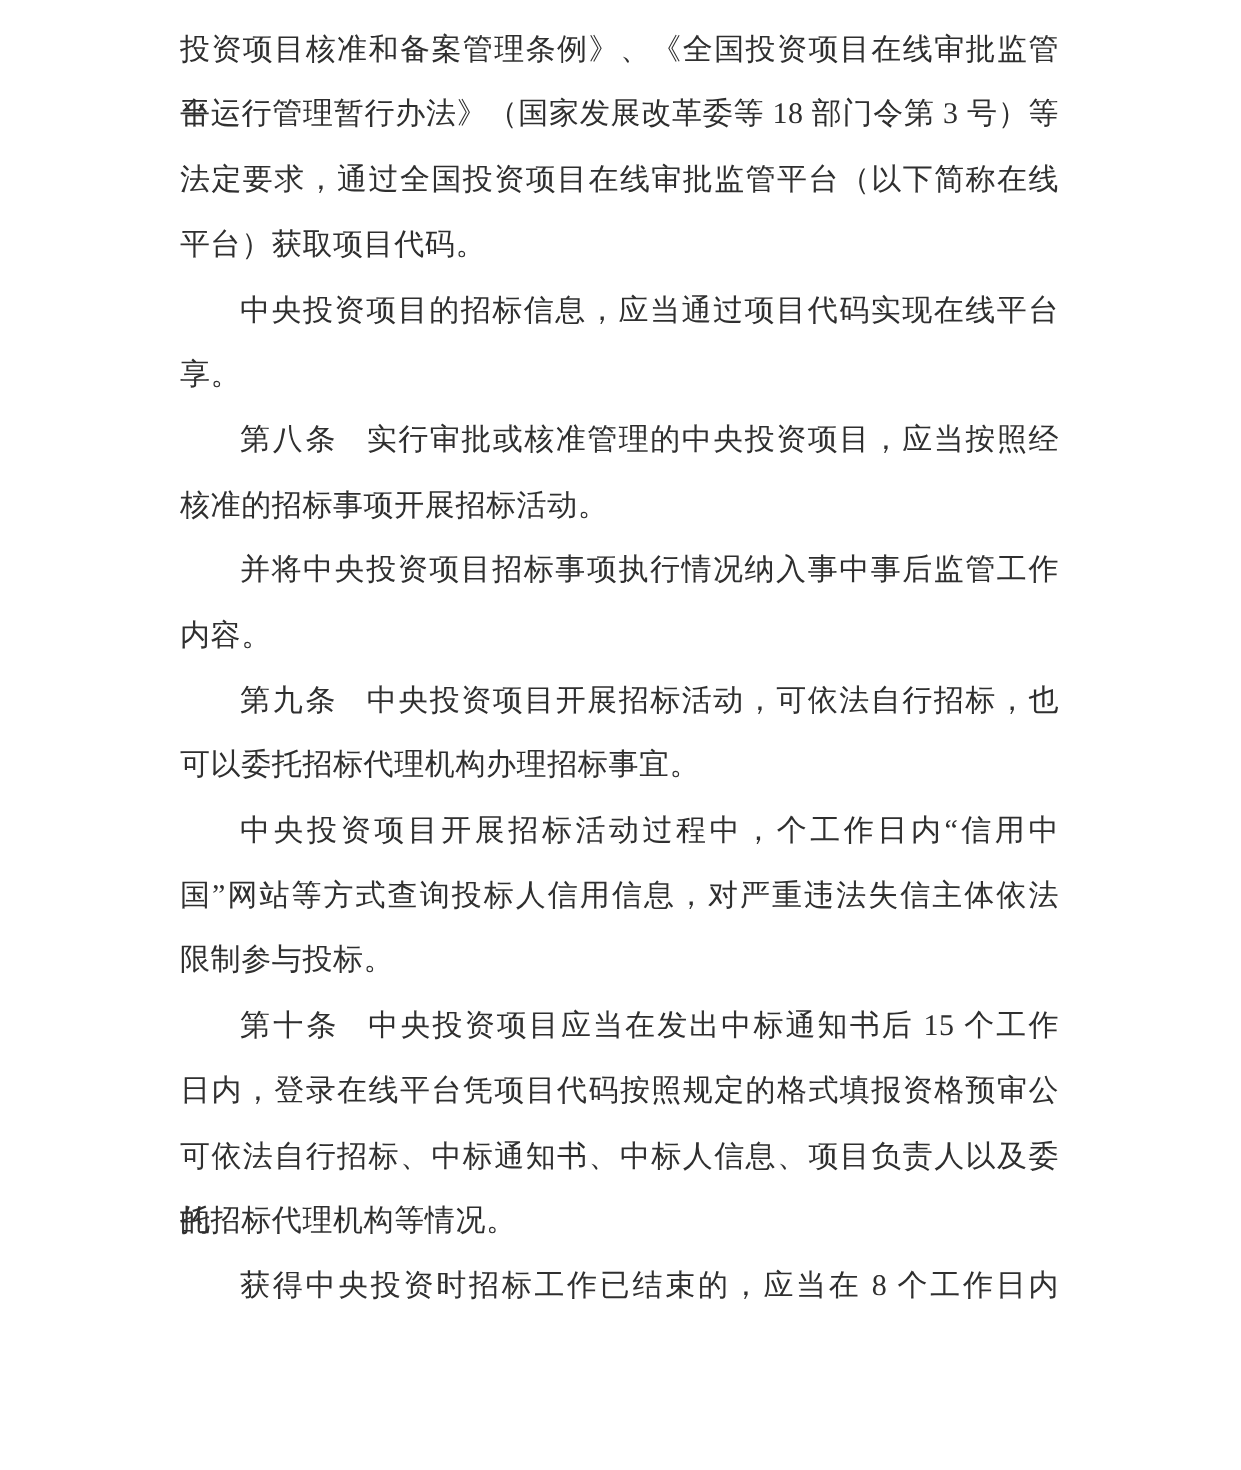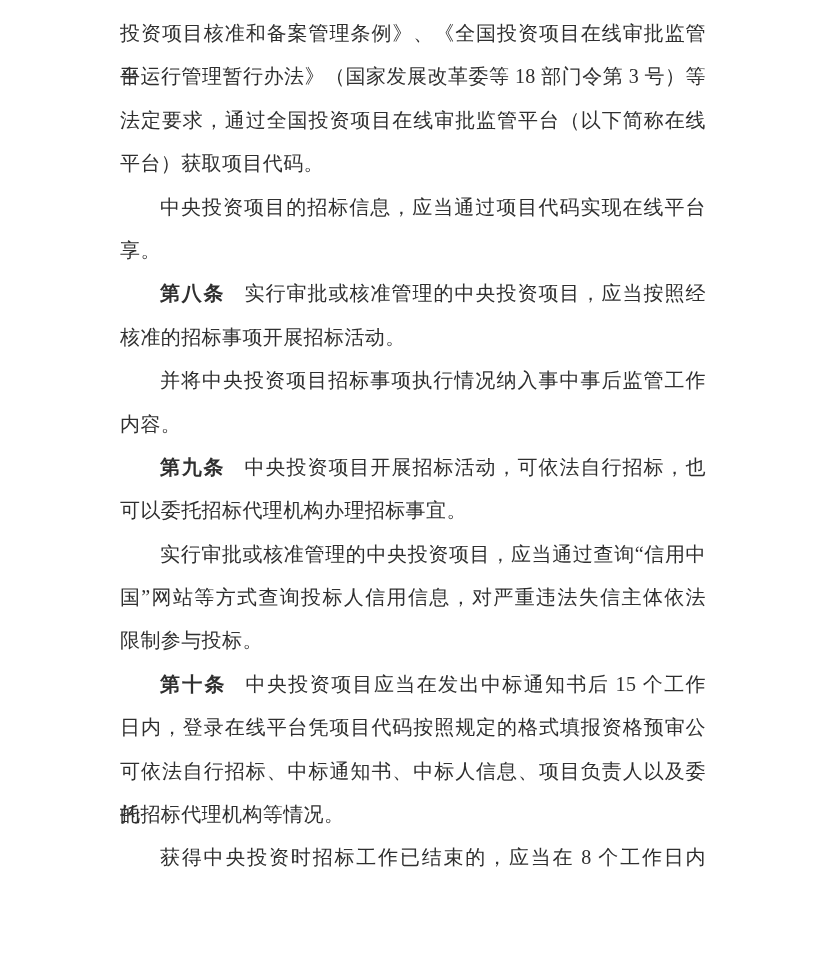--- a/index.html
+++ b/index.html
@@ -34,21 +34,21 @@
   .line.fill {
     white-space: normal;
     text-align: justify;
     text-align-last: justify;
     text-justify: inter-character;
   }
   .line.indent {
     text-indent: 2em;
   }
   .term {
-    font-weight: 700;
+    font-weight: 400;
     font-family: "Liberation Sans", "DejaVu Sans", sans-serif;
     margin-right: 0.95em;
     letter-spacing: 0.06em;
   }
 </style>
 </head>
 <body>
 
 <div class="page">
   <div class="text-block">
@@ -57,21 +57,21 @@
       <div class="line fill">法定要求，通过全国投资项目在线审批监管平台（以下简称在线</div>
       <div class="line">平台）获取项目代码。</div>
       <div class="line fill indent">中央投资项目的招标信息，应当通过项目代码实现在线平台</div>
       <div class="line">享。</div>
       <div class="line fill indent"><span class="term">第八条</span><span>实行审批或核准管理的中央投资项目，应当按照经</span></div>
       <div class="line">核准的招标事项开展招标活动。</div>
       <div class="line fill indent">并将中央投资项目招标事项执行情况纳入事中事后监管工作</div>
       <div class="line">内容。</div>
       <div class="line fill indent"><span class="term">第九条</span><span>中央投资项目开展招标活动，可依法自行招标，也</span></div>
       <div class="line">可以委托招标代理机构办理招标事宜。</div>
-      <div class="line fill indent">实行审批或核准管理的中央投资项目，应当通过查询“信用中</div>
+      <div class="line fill indent">中央投资项目开展招标活动过程中，个工作日内“信用中</div>
       <div class="line fill">国”网站等方式查询投标人信用信息，对严重违法失信主体依法</div>
       <div class="line">限制参与投标。</div>
       <div class="line fill indent"><span class="term">第十条</span><span>中央投资项目应当在发出中标通知书后 15 个工作</span></div>
       <div class="line fill">日内，登录在线平台凭项目代码按照规定的格式填报资格预审公</div>
       <div class="line fill">可依法自行招标、中标通知书、中标人信息、项目负责人以及委托</div>
       <div class="line">的招标代理机构等情况。</div>
       <div class="line fill indent">获得中央投资时招标工作已结束的，应当在 8 个工作日内</div>
     </div>
 </div>
 

